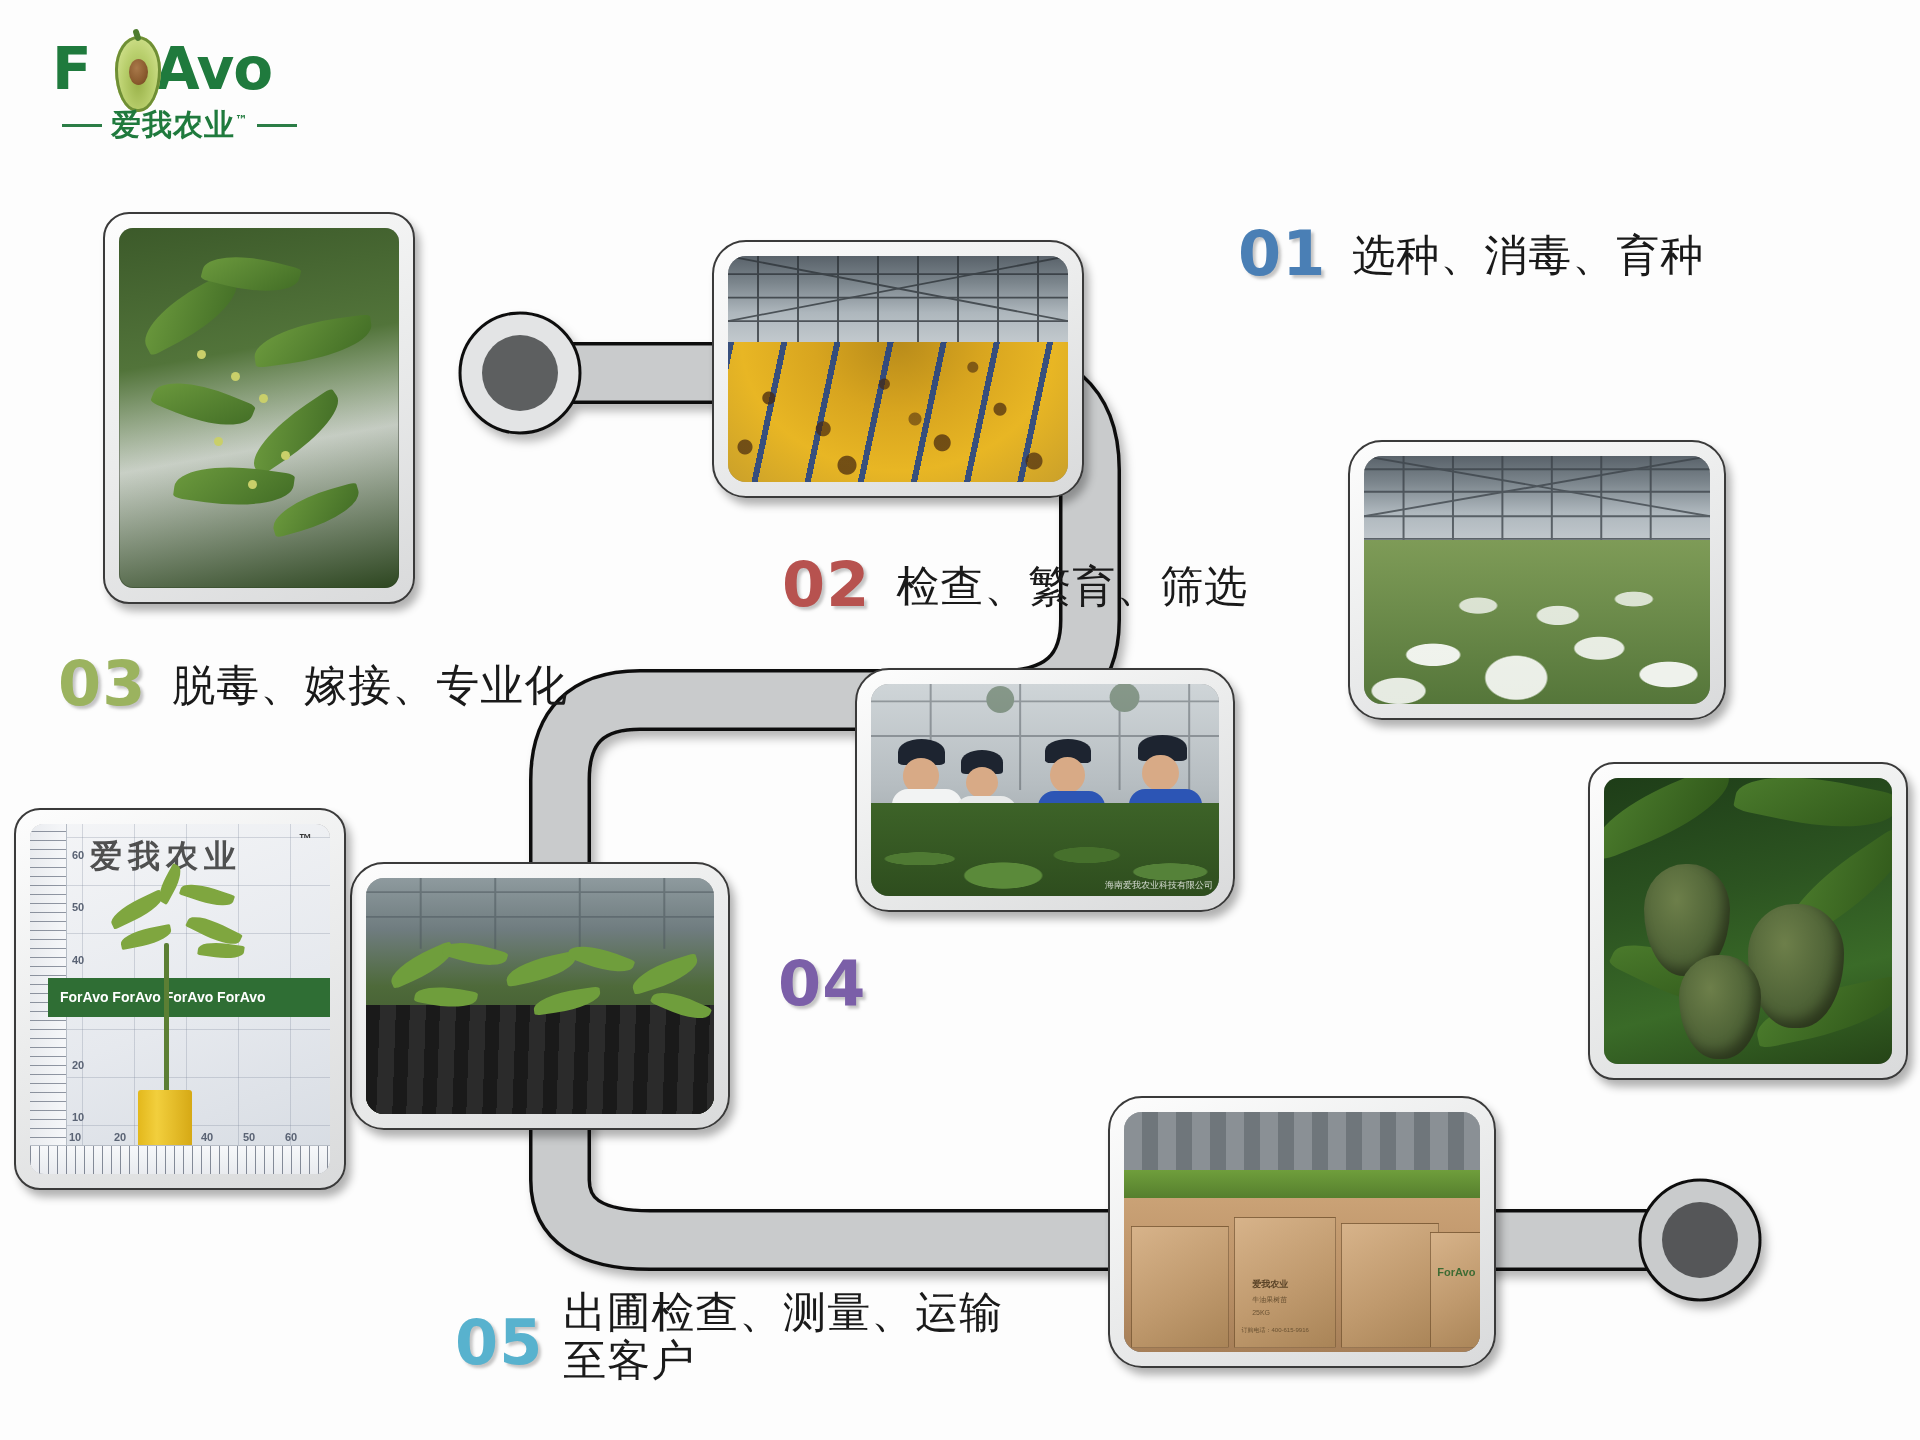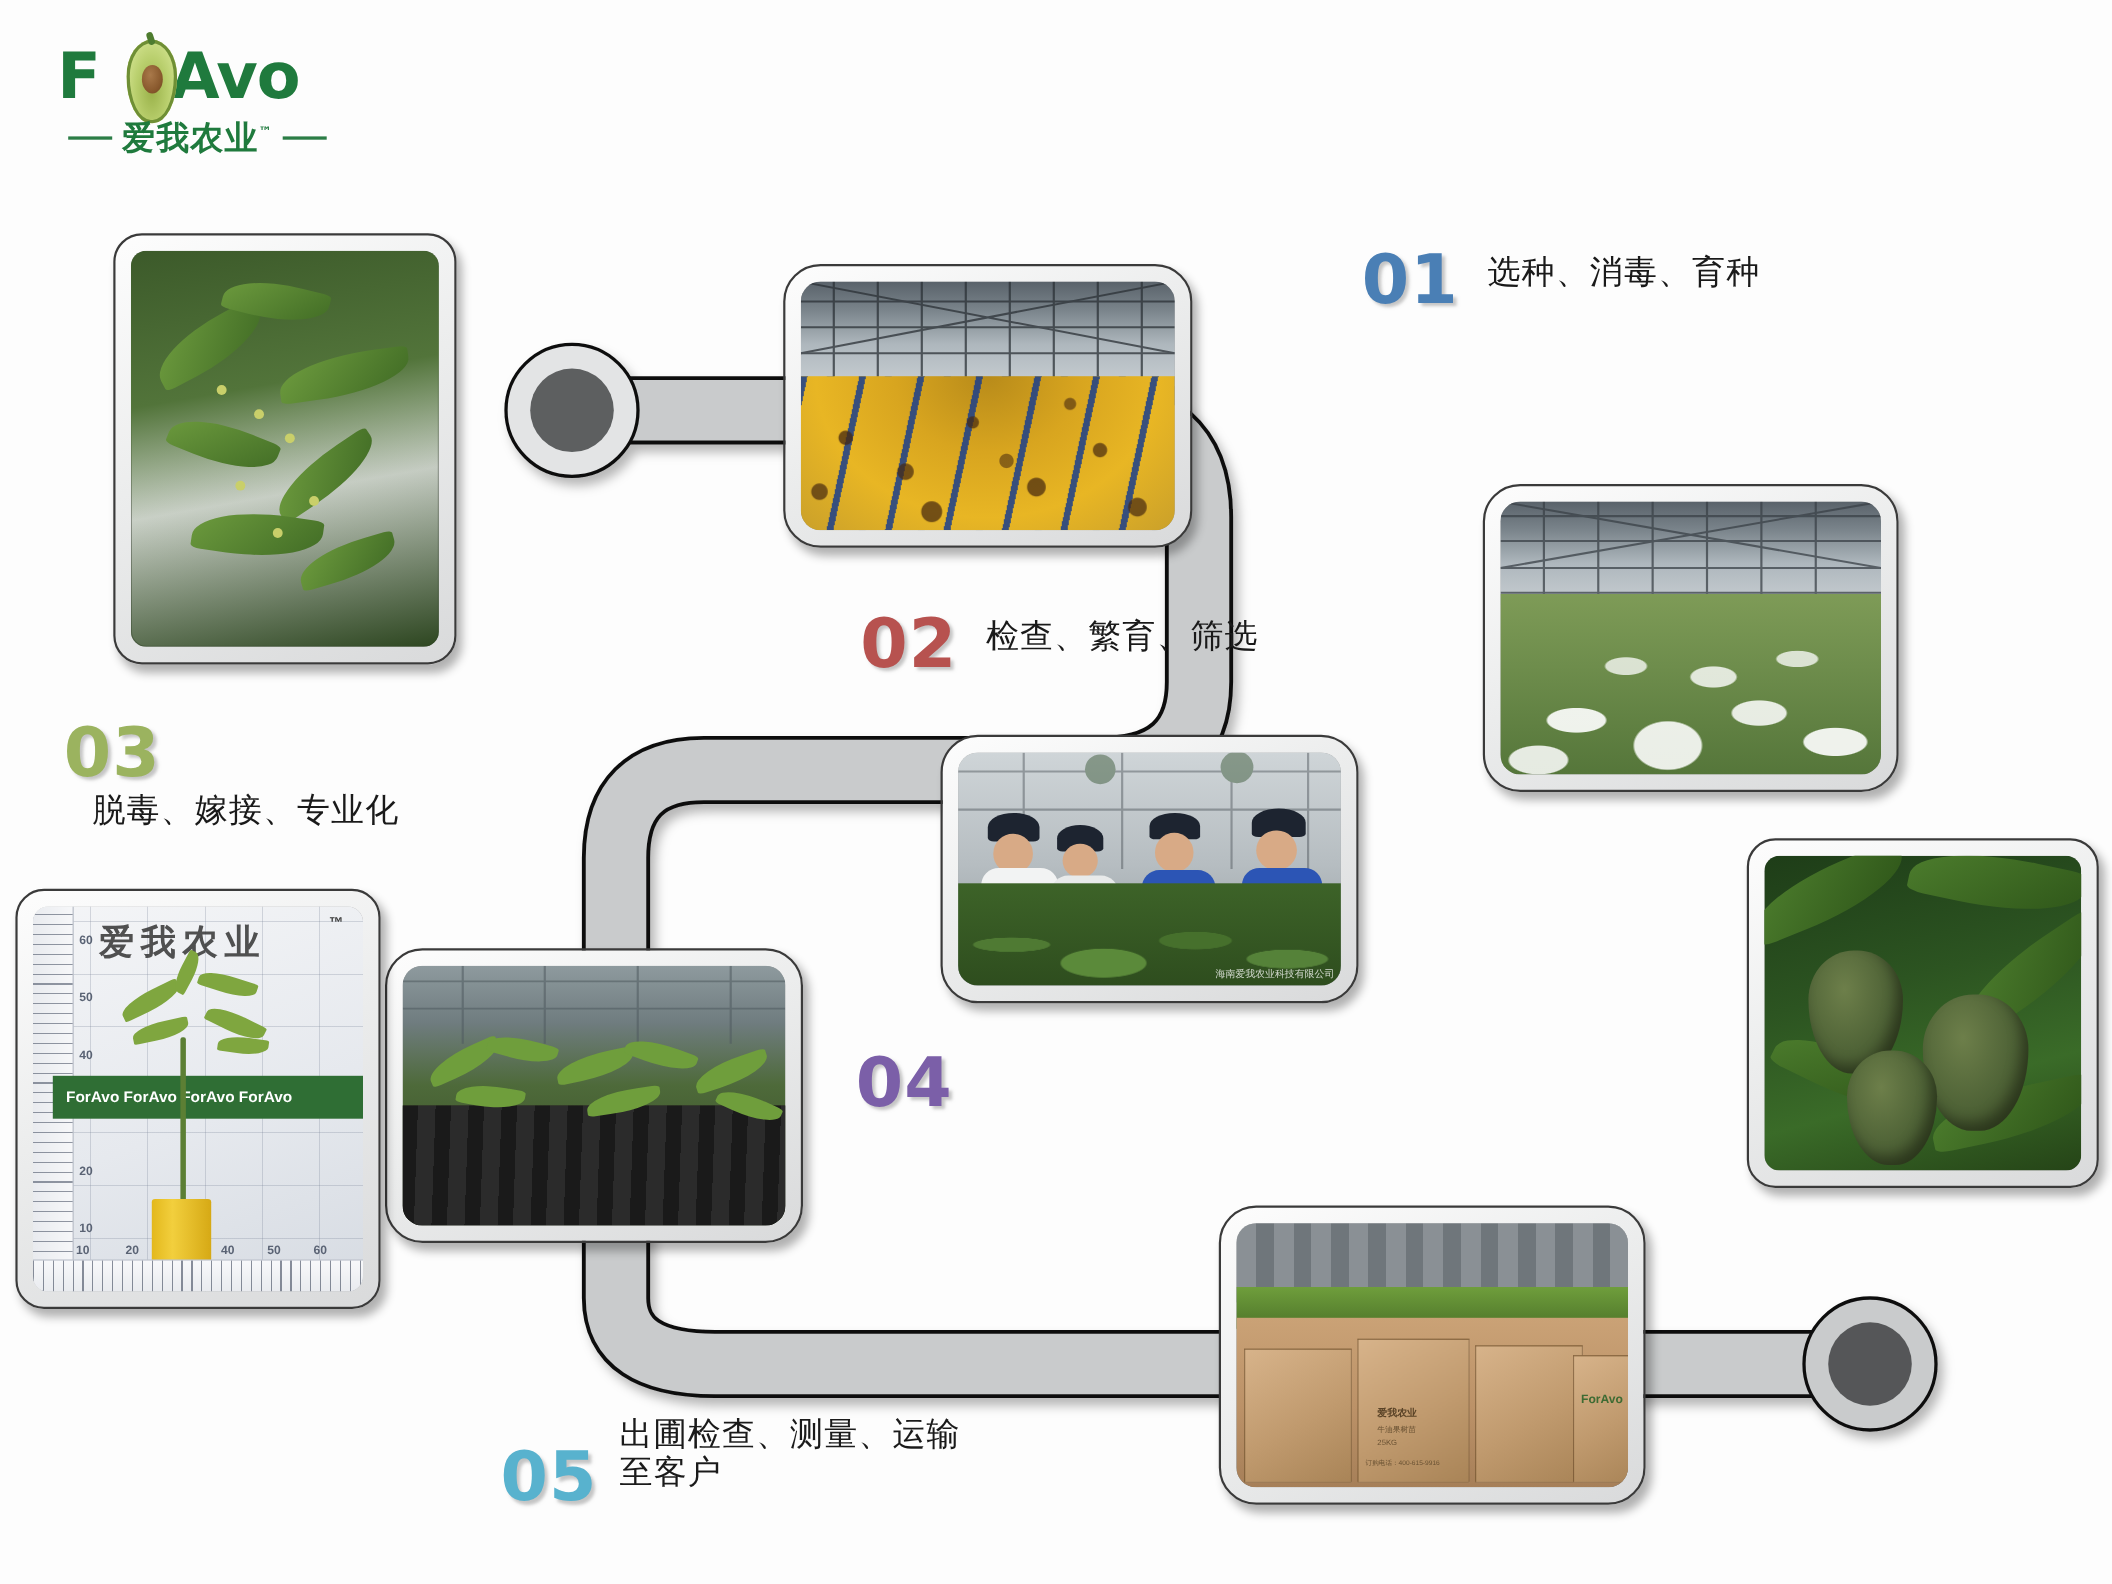--- a/index.html
+++ b/index.html
@@ -217,21 +217,21 @@
   .p-body{position:absolute;border-radius:16px 16px 4px 4px;}
 
   
   .step{position:absolute;display:flex;align-items:flex-start;white-space:nowrap;}
   .step .num{
     font-size:62px;font-weight:bold;line-height:.95;
     font-family:"DejaVu Sans",sans-serif;letter-spacing:1px;
     text-shadow:3px 3px 3px rgba(150,150,150,.55);
   }
   .step .txt{
-    font-size:30px;color:#1a1a1a;line-height:1.12;
+    font-size:43px;color:#1a1a1a;line-height:1.12;
     font-family:"DejaVu Sans",sans-serif;letter-spacing:1px;
     margin-left:26px;padding-top:6px;
   }
   .step .txt .l2{display:block;}
 </style>
 </head>
 <body>
 
 <div class="stage">
 
@@ -463,21 +463,21 @@
   <div class="step" style="left:1238px;top:225px;">
     <span class="num" style="color:#4a7fb5;">01</span>
     <span class="txt">选种、消毒、育种</span>
   </div>
 
   <div class="step" style="left:782px;top:556px;">
     <span class="num" style="color:#b7524f;">02</span>
     <span class="txt">检查、繁育、筛选</span>
   </div>
 
-  <div class="step" style="left:58px;top:655px;flex-direction:column;">
+  <div class="step" style="left:58px;top:655px;">
     <span class="num" style="color:#9bb35f;">03</span>
     <span class="txt">脱毒、嫁接、专业化</span>
   </div>
 
   <div class="step" style="left:778px;top:955px;">
     <span class="num" style="color:#7b5fa8;">04</span>
   </div>
 
   <div class="step" style="left:455px;top:1288px;">
     <span class="num" style="color:#58b2ce;margin-top:26px;">05</span>

